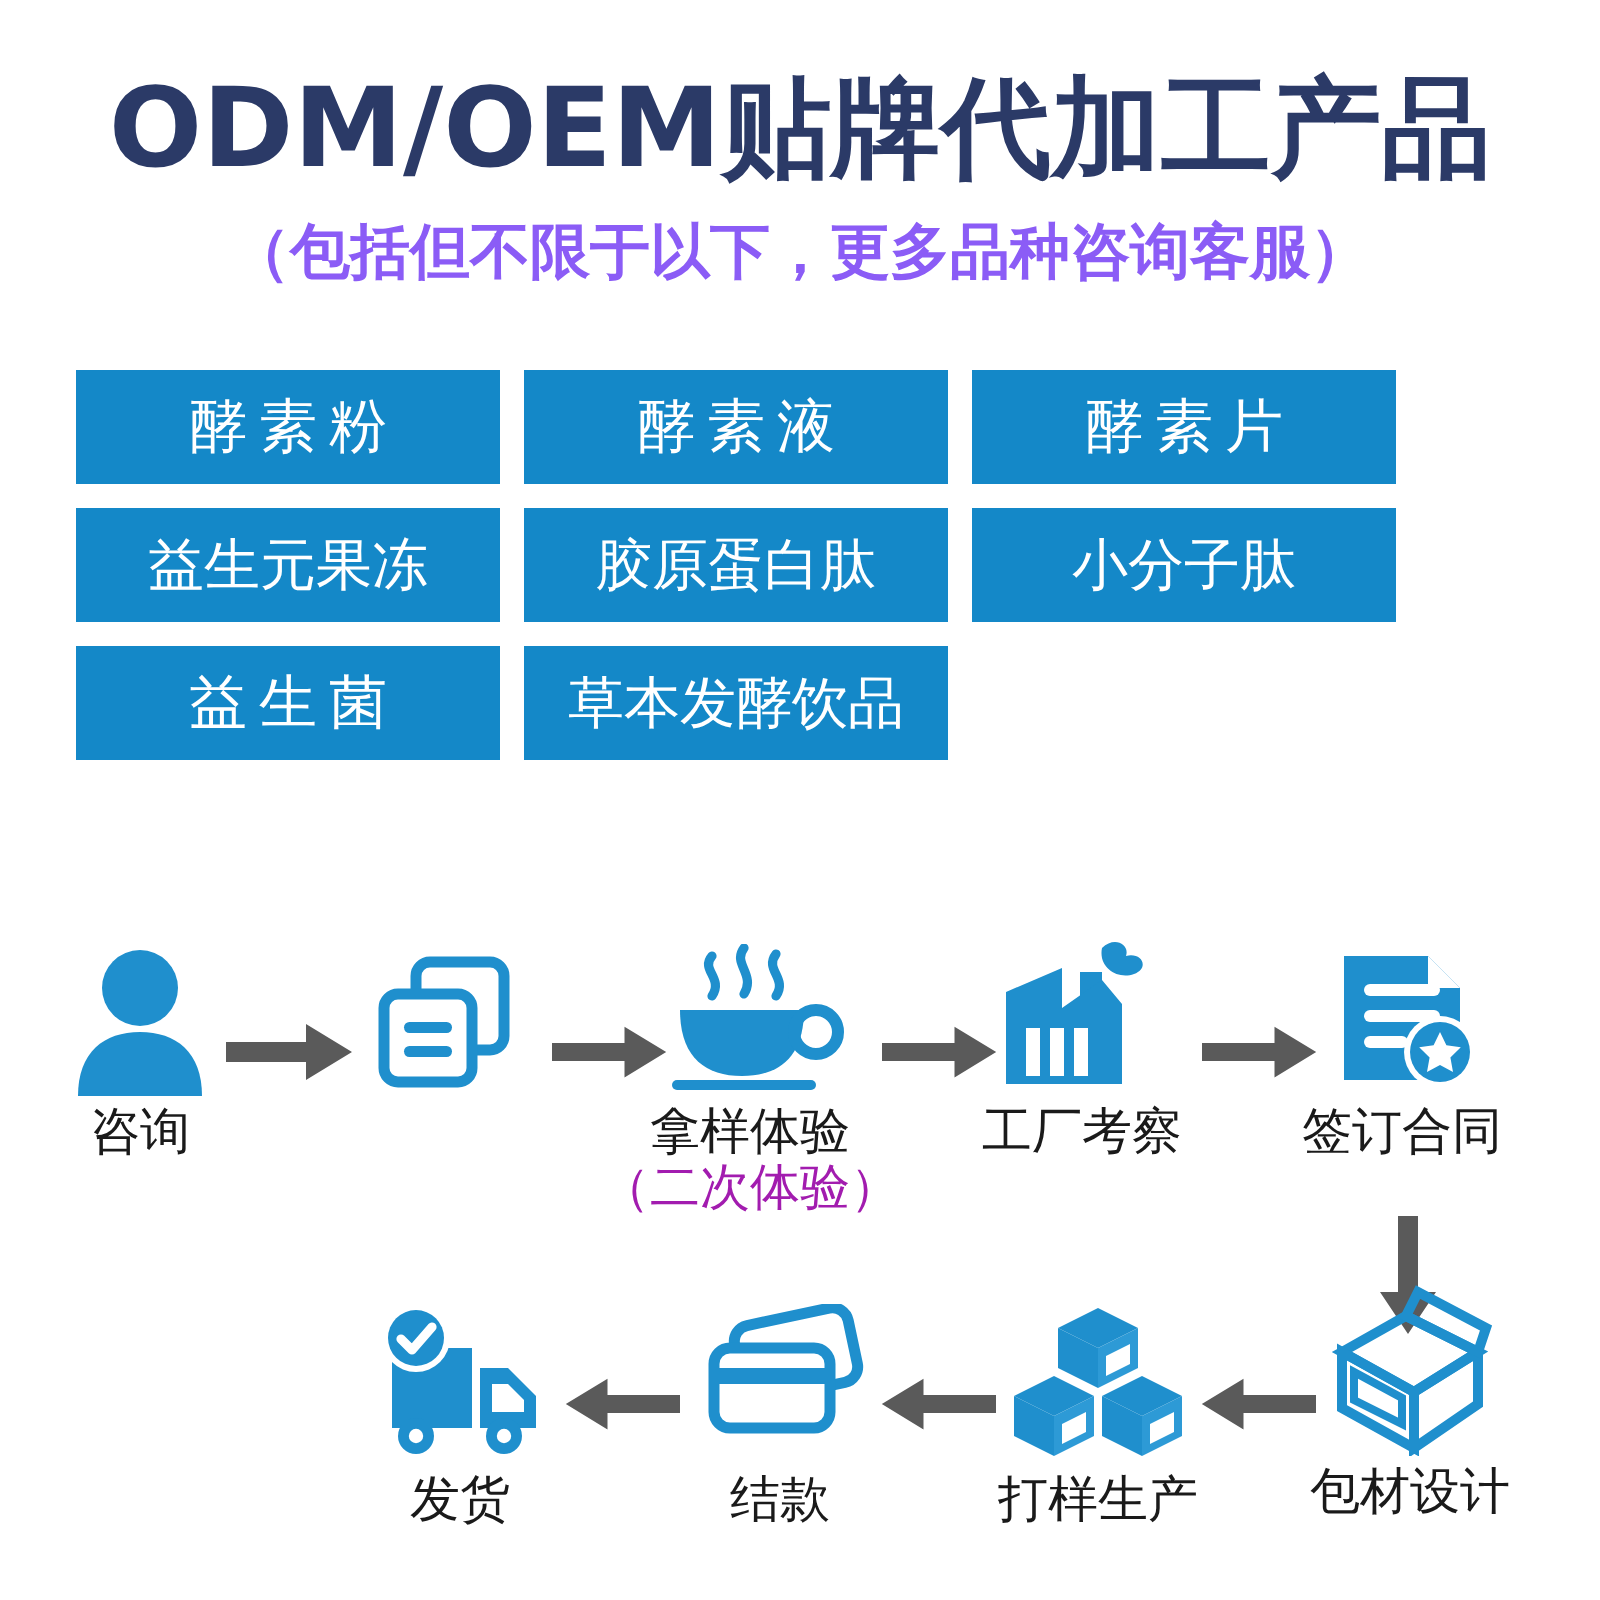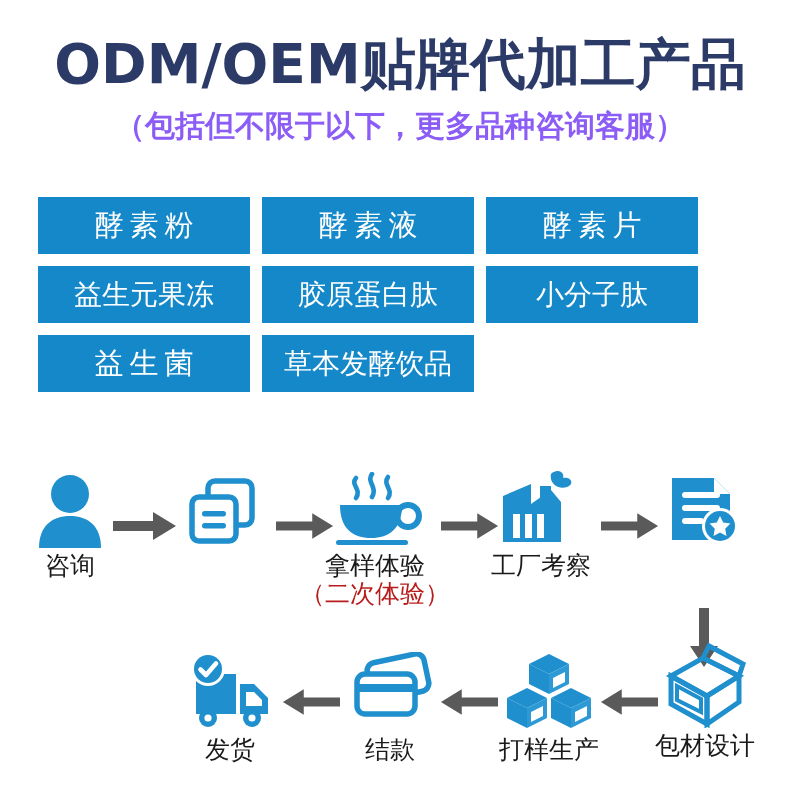--- a/index.html
+++ b/index.html
@@ -43,21 +43,21 @@
     font-size: 30px;
     font-weight: 700;
     color: #8b5cf6;
     white-space: nowrap;
     font-family: "DejaVu Sans", "Liberation Sans", sans-serif;
   }
 
   
   .product-grid {
     position: absolute;
-    top: 197px;
+    top: 185px;
     left: 38px;
     width: 724px;
     display: grid;
     grid-template-columns: 212px 212px 212px;
     grid-column-gap: 44px;
     grid-row-gap: 33px;
     gap: 12px;
   }
   .product-chip {
     height: 57px;
@@ -96,21 +96,21 @@
   .node .label {
     margin-top: 4px;
     font-size: 25px;
     color: #1a1a1a;
     line-height: 1.12;
     white-space: nowrap;
     font-family: "DejaVu Sans", "Liberation Sans", sans-serif;
   }
   .node .sublabel {
     font-size: 25px;
-    color: #b91c1c;
+    color: #a21caf;
     line-height: 1.12;
     white-space: nowrap;
     font-family: "DejaVu Sans", "Liberation Sans", sans-serif;
   }
   .arrow {
     position: absolute;
   }
 </style>
 </head>
 <body>
@@ -218,20 +218,21 @@
           <path d="M10 8 H52 L68 24 V70 H10 Z" fill="#1f8fcd"></path>
           <path d="M52 8 L68 24 H52 Z" fill="#ffffff"></path>
           <rect x="20" y="22" width="38" height="6" rx="3" fill="#ffffff"></rect>
           <rect x="20" y="35" width="38" height="6" rx="3" fill="#ffffff"></rect>
           <rect x="20" y="48" width="22" height="6" rx="3" fill="#ffffff"></rect>
           <circle cx="58" cy="56" r="18" fill="#ffffff"></circle>
           <circle cx="58" cy="56" r="15" fill="#1f8fcd"></circle>
           <path d="M58 46 L61.2 52.6 L68.4 53.6 L63.2 58.7 L64.5 66 L58 62.5 L51.5 66 L52.8 58.7 L47.6 53.6 L54.8 52.6 Z" fill="#ffffff"></path>
         </svg>
       </div>
+      <div class="label">签订合同</div>
       <div class="sublabel"></div>
     </div>
 
     <div class="arrow" style="left:688px; top:140px;">
       <svg width="32" height="60" viewBox="0 0 32 60">
         <path d="M11 0 H21 V38 H30 L16 59 L2 38 H11 Z" fill="#5a5a5a"></path>
       </svg>
     </div>
 
     <div class="node" style="left:630px; top:182px;">

